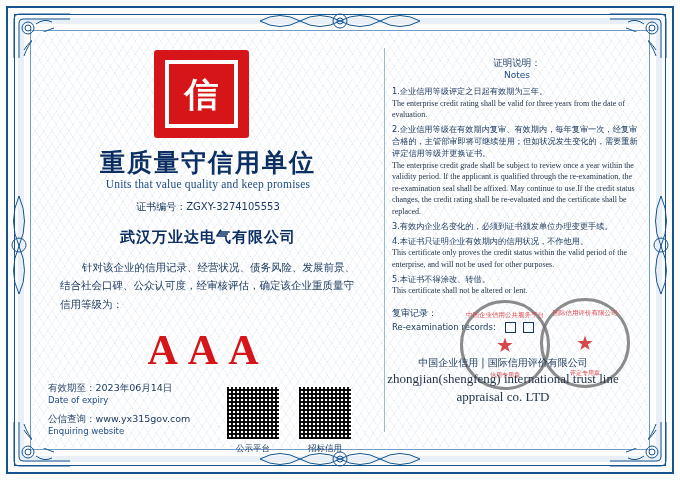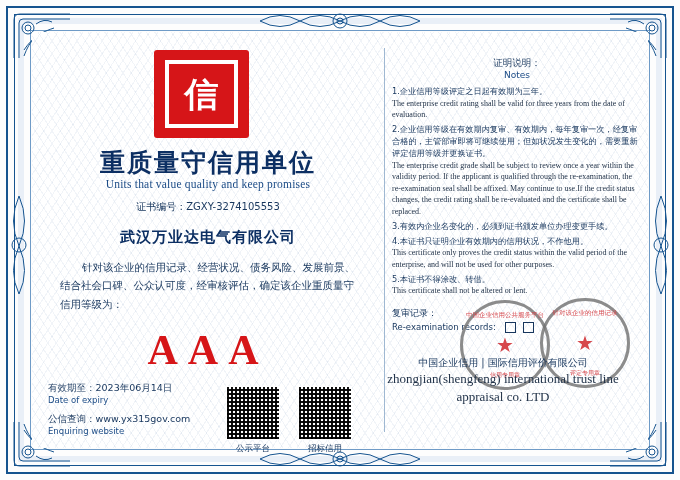--- a/index.html
+++ b/index.html
@@ -533,21 +533,21 @@
         </div>
       </div>
 
       <div class="stamp stamp-a">
         <div class="stamp-text">中国企业信用公共服务平台</div>
         <div class="stamp-star">★</div>
         <div class="stamp-text-bottom">信用专用章</div>
       </div>
 
       <div class="stamp stamp-b">
-        <div class="stamp-text">针对该企业的信用记录</div>
+        <div class="stamp-text">国际信用评价有限公司</div>
         <div class="stamp-star">★</div>
         <div class="stamp-text-bottom">评定专用章</div>
       </div>
 
       <div class="issuer">
         <div>中国企业信用 | 国际信用评价有限公司</div>
         <div class="en">zhongjian(shengfeng) international trust line appraisal co. LTD</div>
       </div>
 
     </div>

